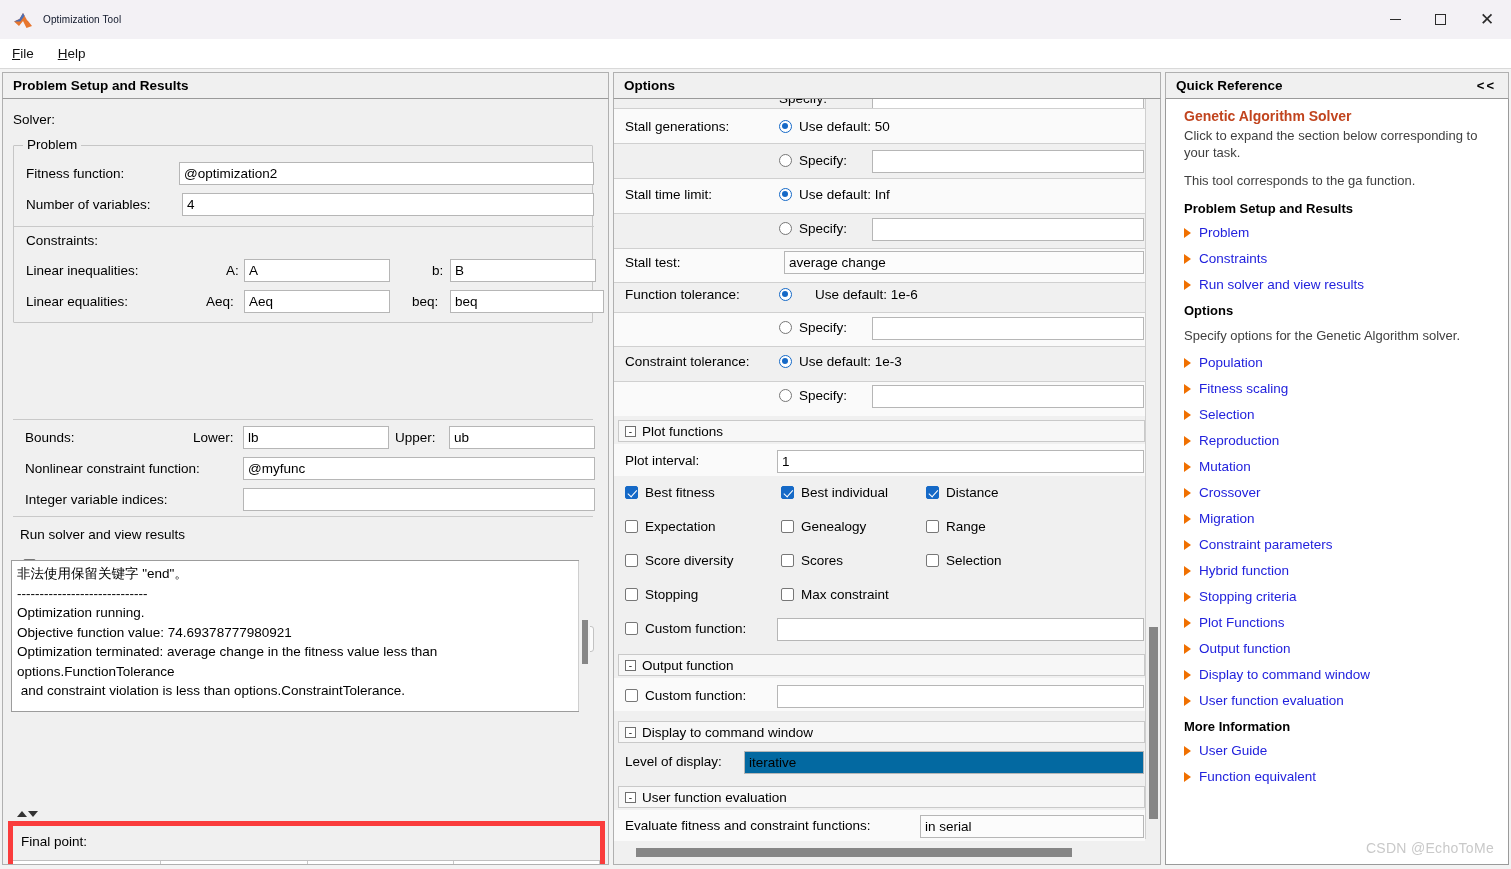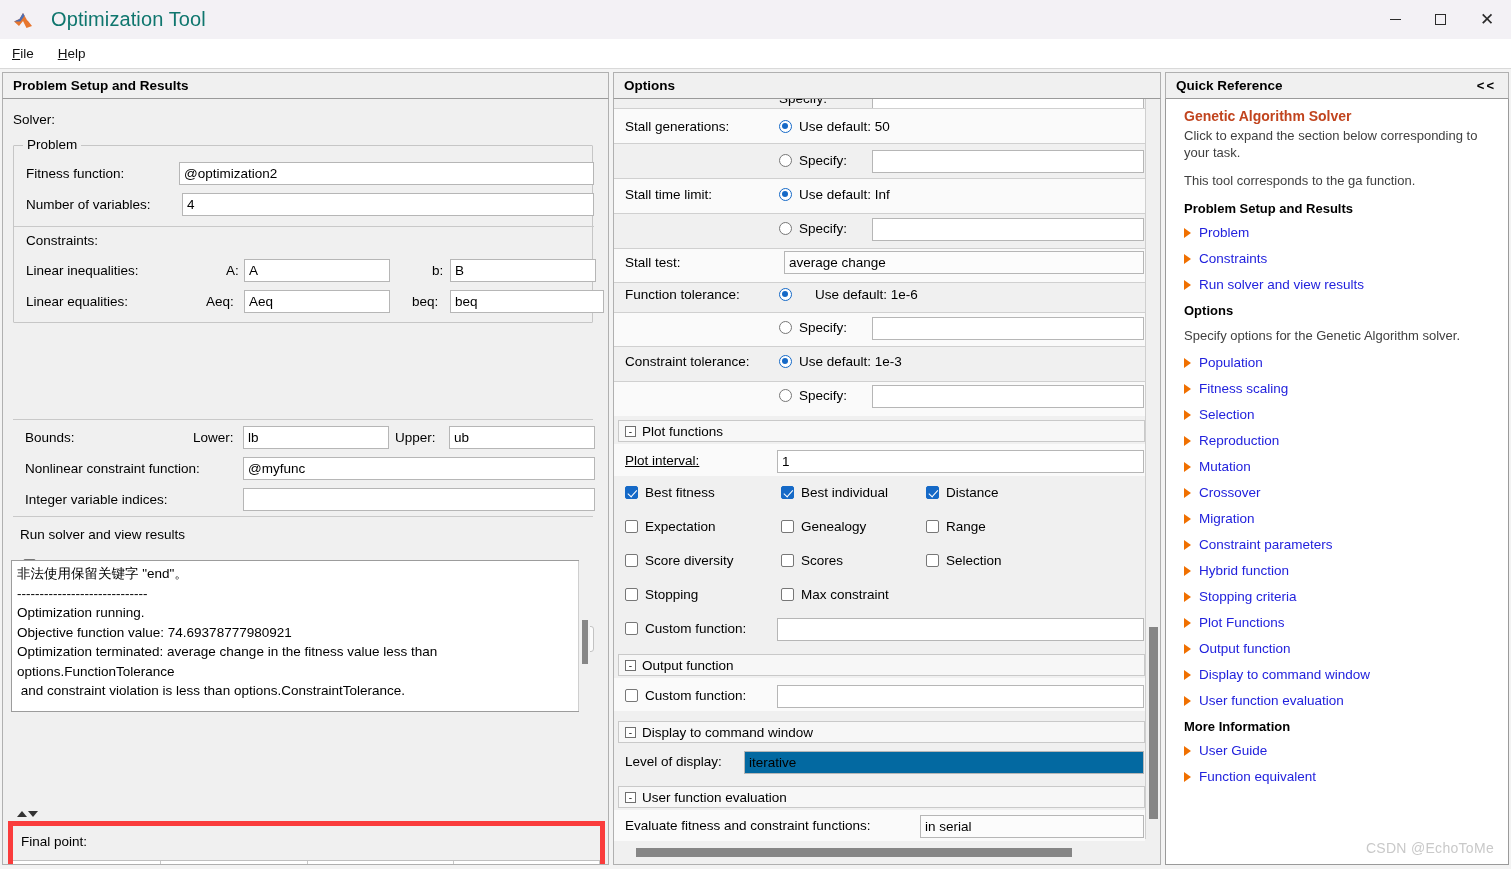--- a/index.html
+++ b/index.html
@@ -14,21 +14,21 @@
   }
   #app { position:relative; width:1511px; height:869px; background:#f3f3f3; }
 
   
   .titlebar {
     position:absolute; left:0; top:0; width:1511px; height:39px;
     background:#f3f1f5;
     display:flex; align-items:center;
   }
   .tb-icon { margin-left:12px; width:22px; height:22px; position:relative; }
-  .tb-title { margin-left:17px; font-size:20px; color:#0f766e; letter-spacing:.1px; }
+  .tb-title { margin-left:9px; font-size:10px; color:#0f172a; letter-spacing:.1px; }
   .tb-spacer { flex:1; }
   .winbtn {
     width:45px; height:39px; display:flex; align-items:center; justify-content:center;
     font-size:15px; color:#2b2b2b;
   }
   .winbtn.close { width:48px; }
   .min-glyph { width:11px; height:1.5px; background:#2b2b2b; display:block; }
   .max-glyph { width:11px; height:11px; border:1.4px solid #2b2b2b; display:block; }
   .close-glyph { font-size:17px; line-height:1; font-weight:300; }
 
@@ -408,21 +408,21 @@
       <span class="lbl">Specify:</span>
     </div>
     <div class="inp" style="position:absolute;left:258px;top:286px;width:272px;"></div>
 
     <div class="section-bar" style="left:4px;top:321px;width:527px;">
       <span class="expander">-</span>
       <span>Plot functions</span>
     </div>
 
     <div class="opt-band band-alt" style="top:345px;height:32px;"></div>
-    <span class="lbl" style="position:absolute;left:11px;top:354px;text-decoration:underline;">Plot interval:</span>
+    <span class="lbl" style="position:absolute;left:11px;top:354px;">Plot interval:</span>
     <div class="inp" style="position:absolute;left:163px;top:351px;width:367px;">1</div>
 
     <div class="opt-band" style="top:378px;height:155px;"></div>
 
     <div class="optrow" style="left:11px;top:386px;gap:7px;">
       <span class="cb on"></span>
       <span class="lbl">Best fitness</span>
     </div>
     <div class="optrow" style="left:167px;top:386px;gap:7px;">
       <span class="cb on"></span>

